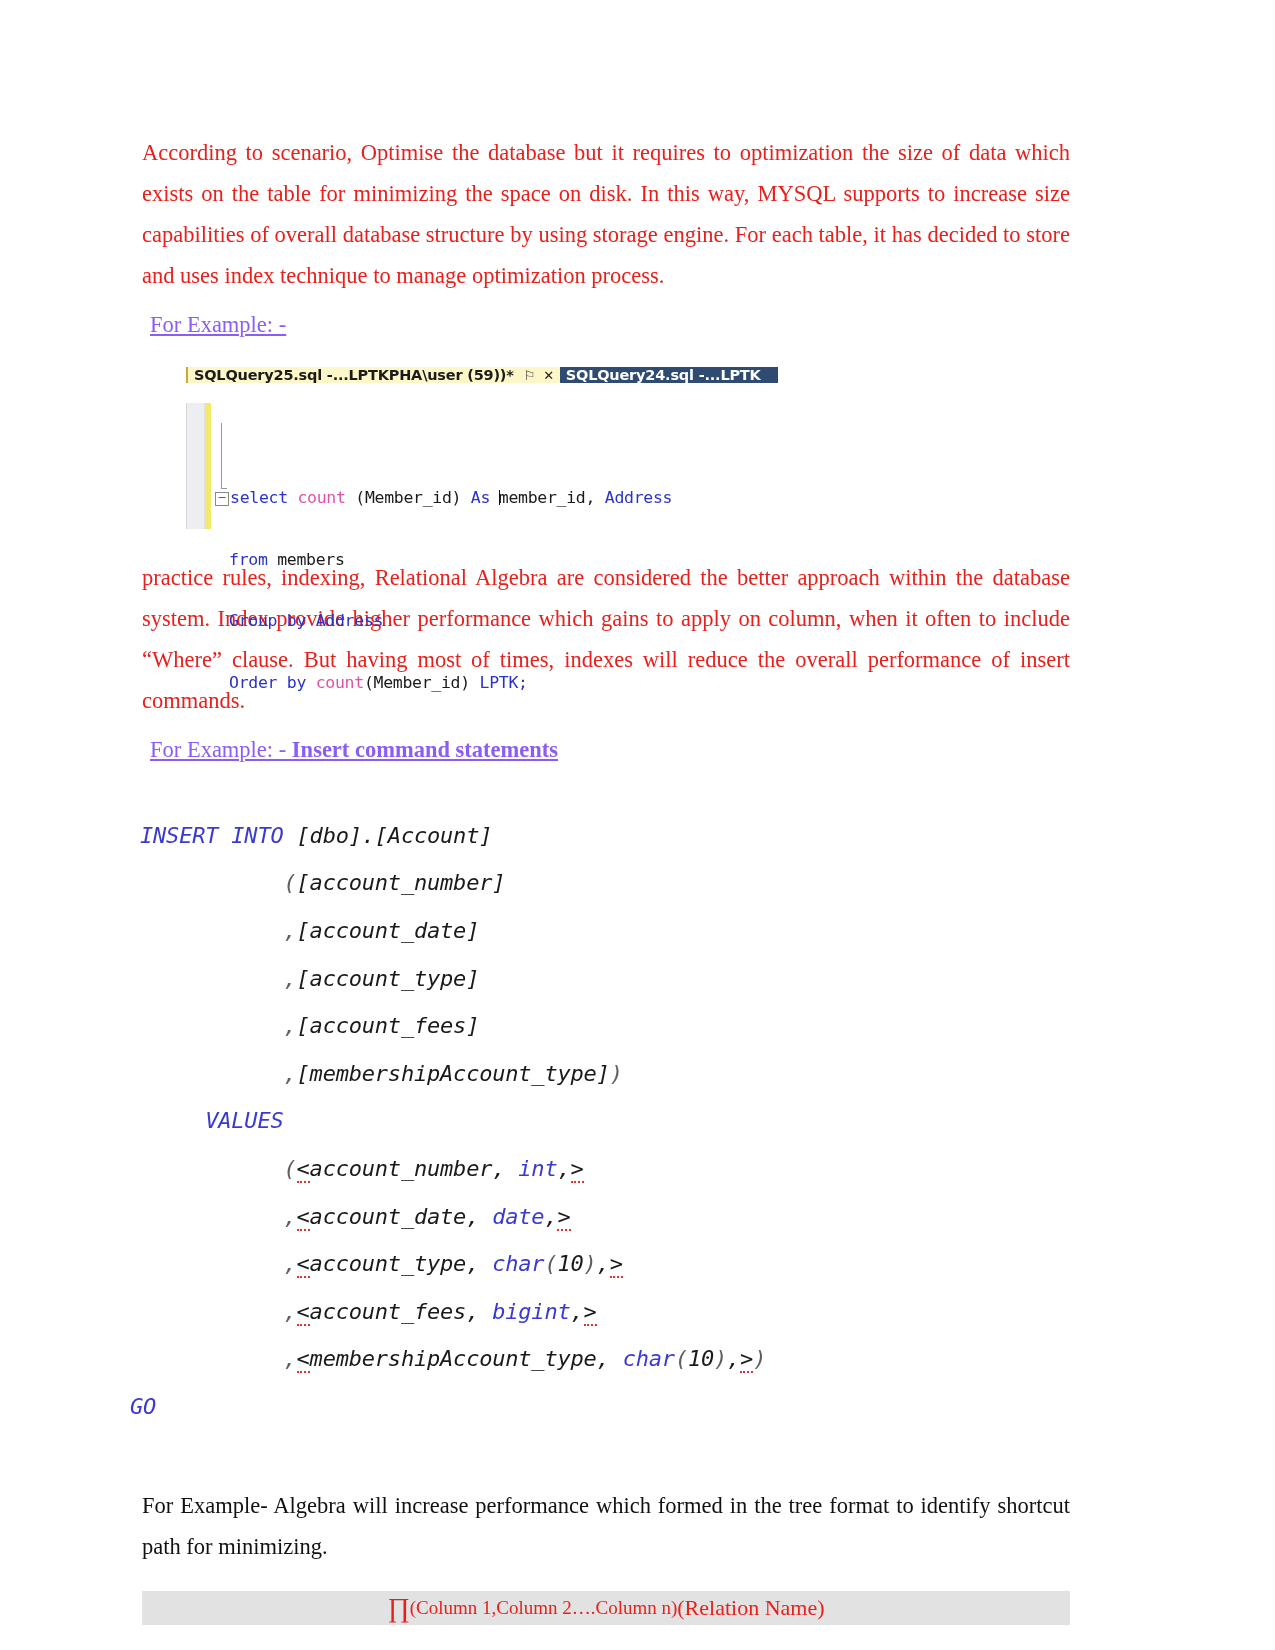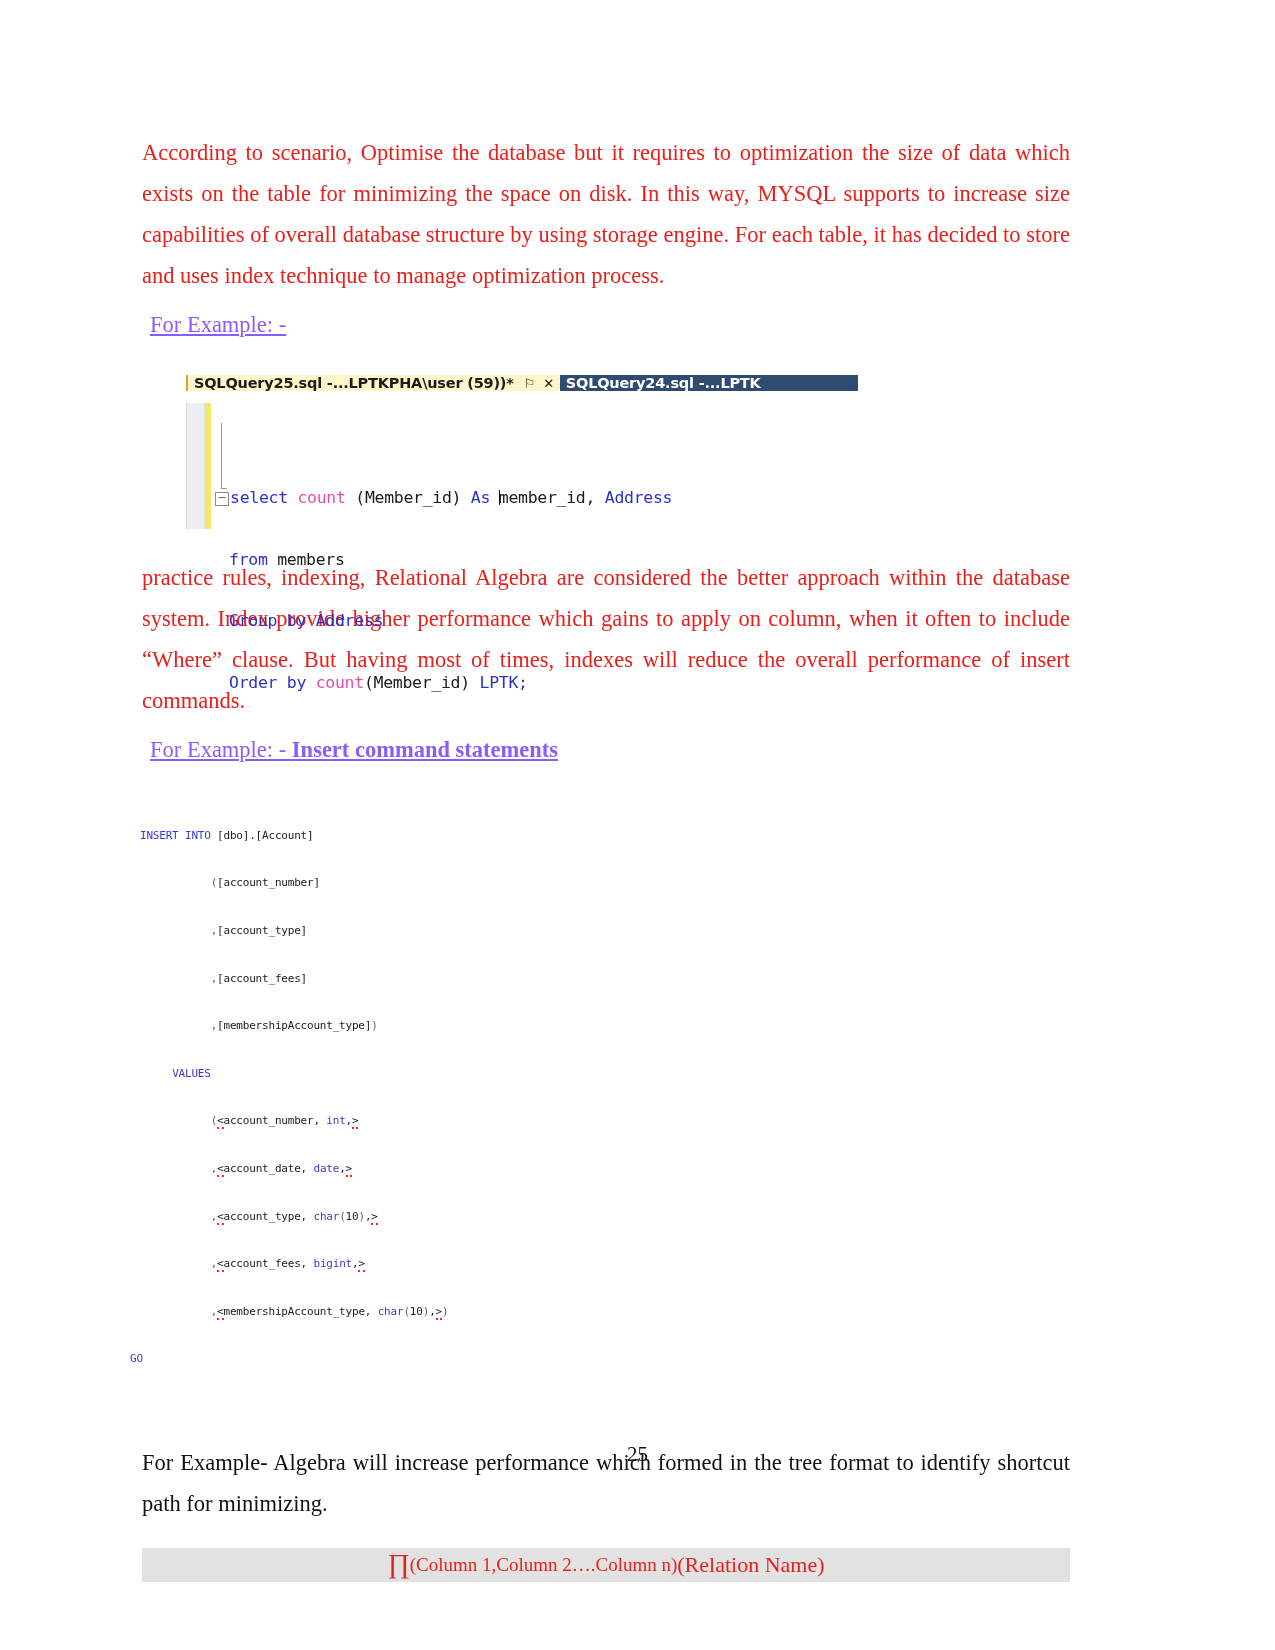--- a/index.html
+++ b/index.html
@@ -58,23 +58,23 @@
   .ssms {
     position: relative;
     margin-left: 44px;
     margin-top: 14px;
     width: 612px;
     background: #ffffff;
     font-family: "DejaVu Sans Mono", "Liberation Mono", monospace;
   }
   .ssms-tabrow {
     display: flex;
-    align-items: flex-end;
+    align-items: flex-start;
     height: 24px;
-    width: 672px;
+    width: 592px;
     overflow: hidden;
   }
   .tab-active {
     background: #fdf6c8;
     border-left: 2px solid #c8a93b;
     display: flex;
     align-items: center;
     padding: 0 4px 0 6px;
     font-family: "DejaVu Sans", "Liberation Sans", sans-serif;
     font-size: 14.5px;
@@ -176,25 +176,26 @@
     background: #111;
     vertical-align: -2px;
     margin: 0 -1px;
   }
 
   
   .insert-block {
     margin-top: 22px;
     margin-left: -2px;
     font-family: "DejaVu Sans Mono", "Liberation Mono", monospace;
-    font-size: 11px;
+    font-size: 22px;
     line-height: 23.8px;
     white-space: pre;
     color: #1a1a1a;
     letter-spacing: -0.2px;
+    font-style: italic;
   }
   .insert-block .kw2 { color: #3a3ad0; font-weight: normal; }
   .insert-block .ph  { color: #5f5f5f; }
   .sq {
     border-bottom: 2px dotted #e03030;
     padding-bottom: 0px;
   }
 
   
   .relbox {
@@ -278,20 +279,21 @@
 
     <p class="para red">practice rules, indexing, Relational Algebra are considered the better approach within the database system. Index provide higher performance which gains to apply on column, when it often to include “Where” clause. But having most of times, indexes will reduce the overall performance of insert commands.</p>
 
     <div class="forex-wrap">
       <span class="forex"><span>For Example: - </span><b>Insert command statements</b></span>
     </div>
 
     <div class="insert-block">
 <div><span class="kw2">INSERT INTO</span> [dbo].[Account]</div>
 <div><span class="ph">           (</span>[account_number]</div>
+<div><span class="ph">           ,</span>[account_date]</div>
 <div><span class="ph">           ,</span>[account_type]</div>
 <div><span class="ph">           ,</span>[account_fees]</div>
 <div><span class="ph">           ,</span>[membershipAccount_type]<span class="ph">)</span></div>
 <div>     <span class="kw2">VALUES</span></div>
 <div><span class="ph">           (</span><span class="sq">&lt;</span>account_number,<span class="ph"> </span><span class="kw2">int</span>,<span class="sq">&gt;</span></div>
 <div><span class="ph">           ,</span><span class="sq">&lt;</span>account_date,<span class="ph"> </span><span class="kw2">date</span>,<span class="sq">&gt;</span></div>
 <div><span class="ph">           ,</span><span class="sq">&lt;</span>account_type,<span class="ph"> </span><span class="kw2">char</span><span class="ph">(</span>10<span class="ph">)</span>,<span class="sq">&gt;</span></div>
 <div><span class="ph">           ,</span><span class="sq">&lt;</span>account_fees,<span class="ph"> </span><span class="kw2">bigint</span>,<span class="sq">&gt;</span></div>
 <div><span class="ph">           ,</span><span class="sq">&lt;</span>membershipAccount_type,<span class="ph"> </span><span class="kw2">char</span><span class="ph">(</span>10<span class="ph">)</span>,<span class="sq">&gt;</span><span class="ph">)</span></div>
 <div><span class="kw2" style="margin-left:-10px;display:inline-block;overflow:hidden;">GO</span></div>
@@ -302,14 +304,13 @@
     <p class="para black">For Example- Algebra will increase performance which formed in the tree format to identify shortcut path for minimizing.</p>
 
     <div class="relbox">
       <span class="pi">∏</span>
         <span class="sub">(Column 1,Column 2….Column n)</span>
         <span class="rel">(Relation Name)</span>
     </div>
 
   </div>
 
-  <div class="pagenum">25</div>
 </div>
 
 </body></html>

